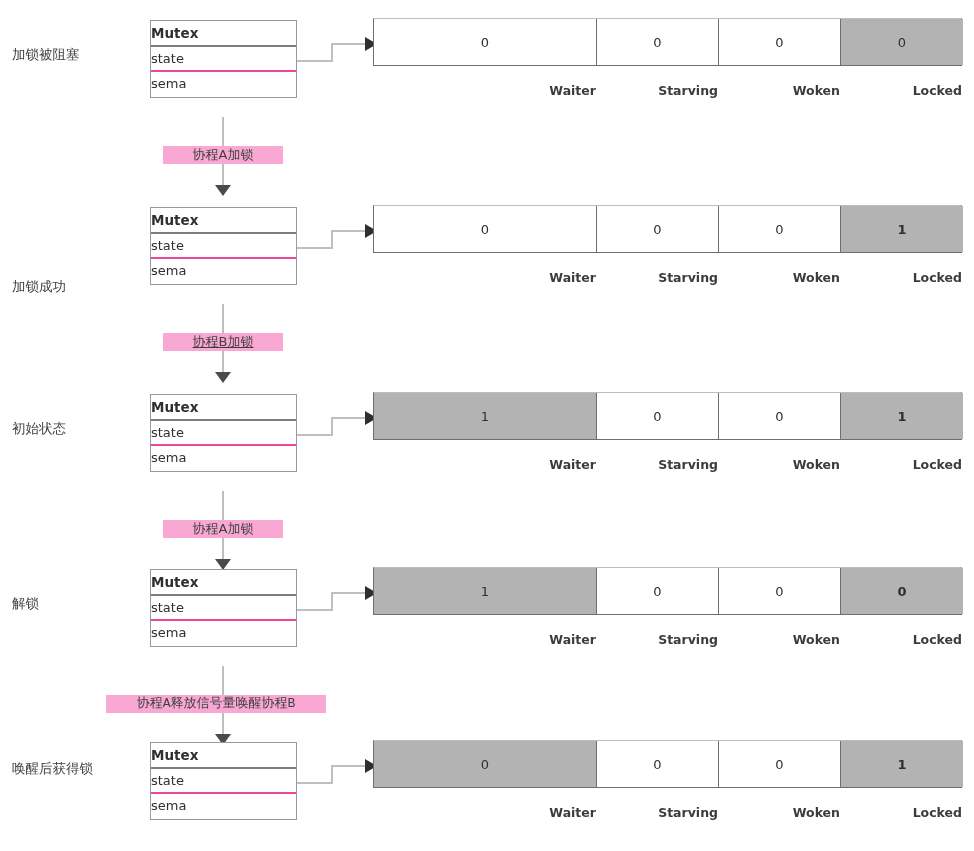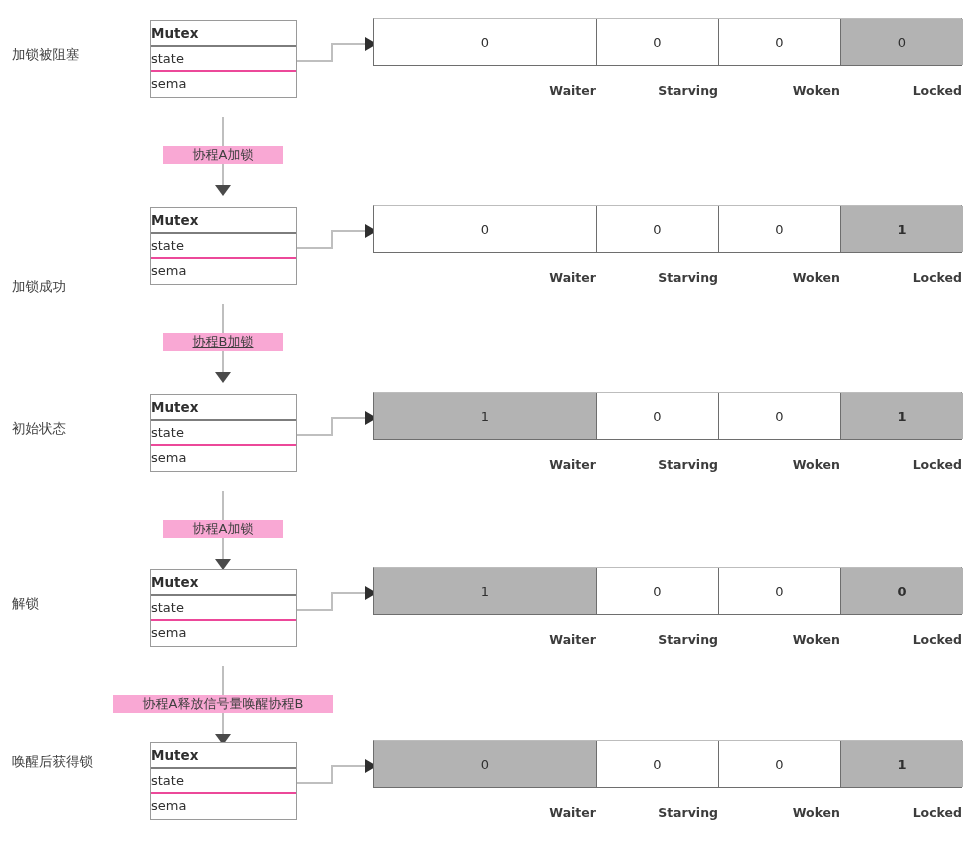--- a/index.html
+++ b/index.html
@@ -274,26 +274,26 @@
     <div class="bit-captions" style="top:66px;">
       <div class="bit-caption w-waiter">Waiter</div>
       <div class="bit-caption w-starving">Starving</div>
       <div class="bit-caption w-woken">Woken</div>
       <div class="bit-caption w-locked">Locked</div>
     </div>
   </div>
 
   <div class="transition" style="top:666px;">
     <div class="t-line" style="top:0; height:70px;"></div>
-    <div class="t-label" style="top:29px; left:113px; width:220px;">协程A释放信号量唤醒协程B</div>
+    <div class="t-label" style="top:29px; left:106px; width:220px;font-family:Liberation Mono, monospace;">协程A释放信号量唤醒协程B</div>
     <div class="t-head" style="top:68px;"></div>
   </div>
 
   <div class="row" style="top:736px;">
-    <div class="state-label" style="top:17px;">唤醒后获得锁</div>
+    <div class="state-label" style="top:24px;">唤醒后获得锁</div>
 
     <div class="mutex-box" style="top:6px;">
       <div class="mutex-cell title">Mutex</div>
       <div class="mutex-cell field">state</div>
       <div class="mutex-cell field last">sema</div>
     </div>
 
     <svg class="connector" viewBox="0 0 80 60">
       <path d="M0,47 L35,47 L35,30 L68,30" fill="none" stroke="#bfbfbf" stroke-width="2"></path>
       <polygon points="68,23 80,30 68,37" fill="#2f2f2f"></polygon>

